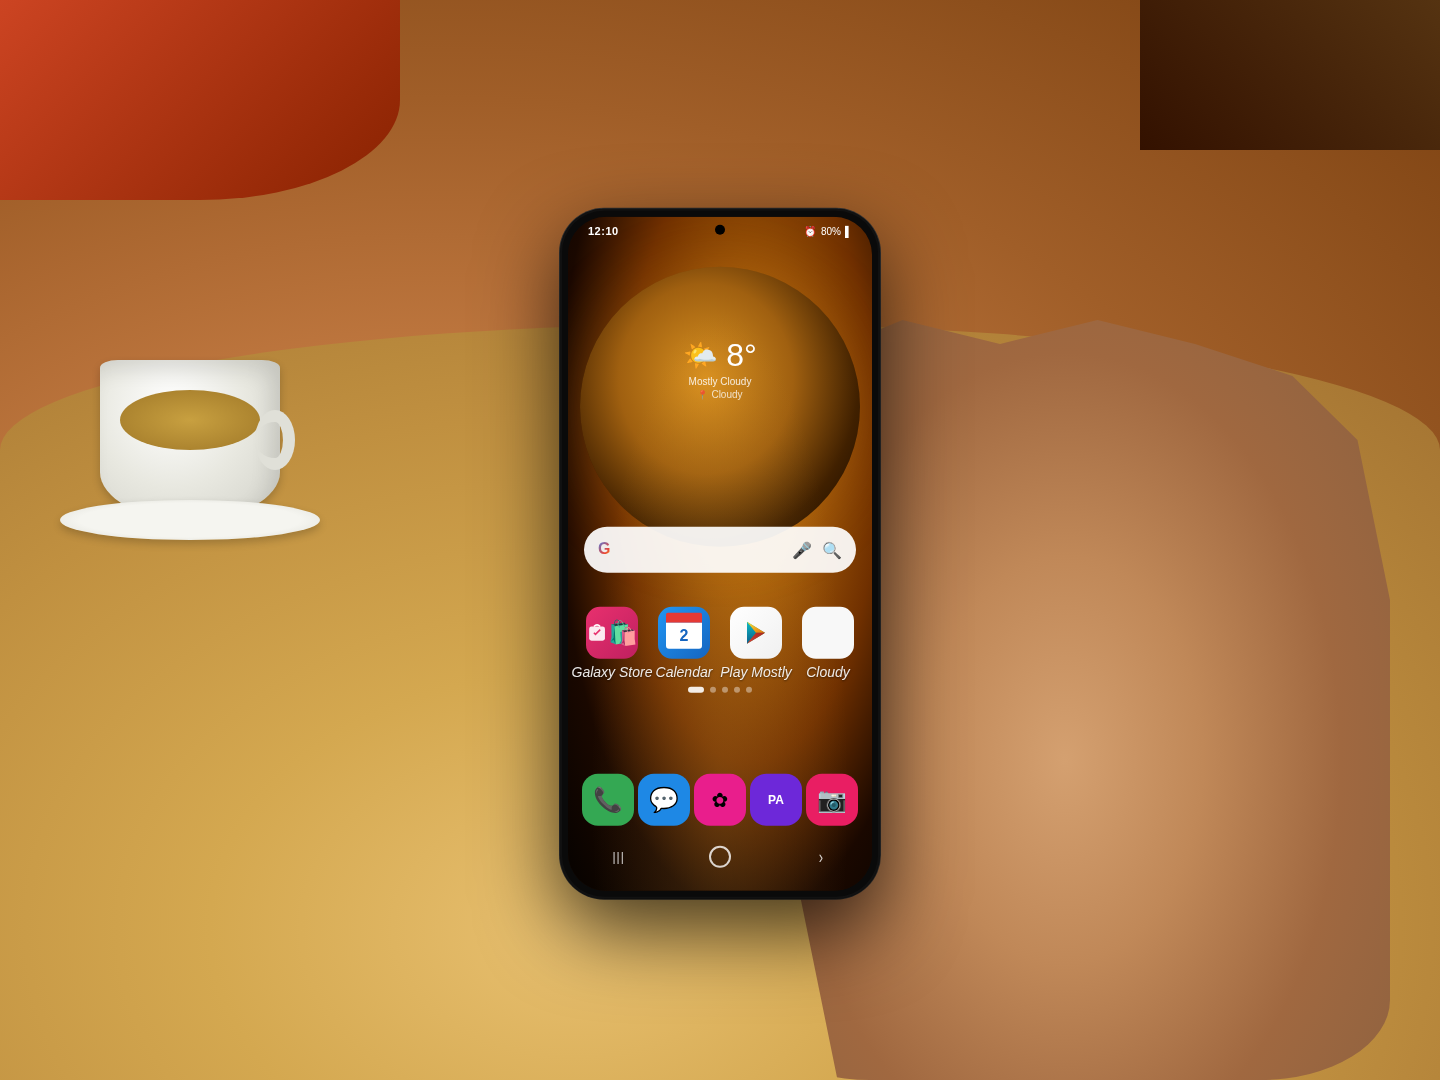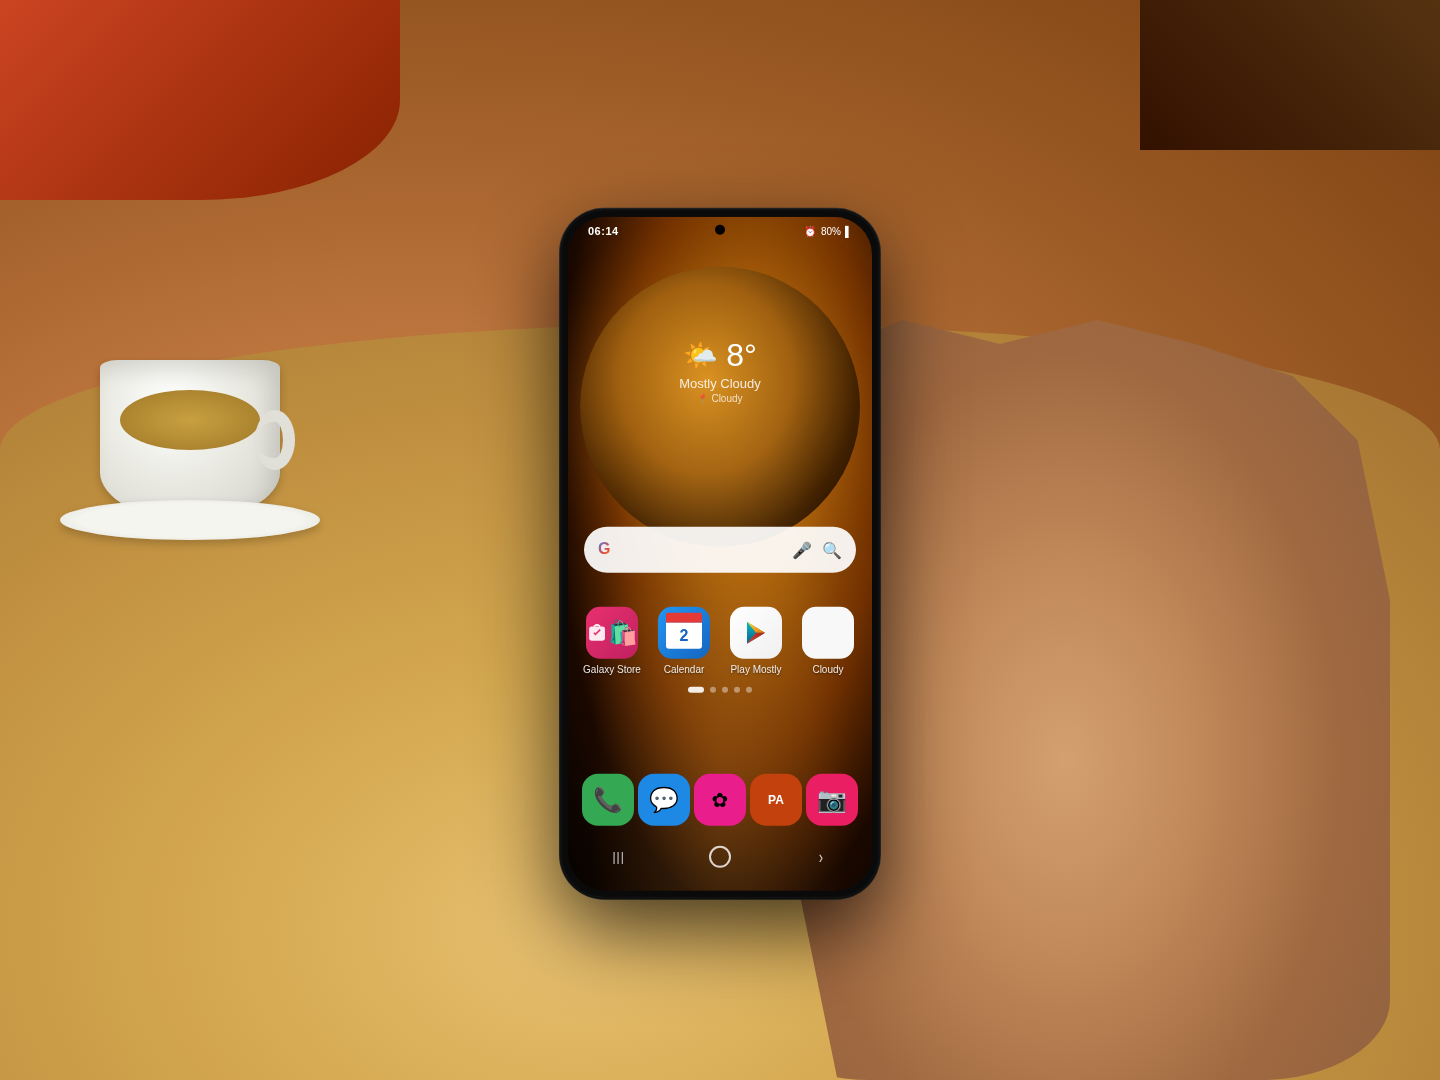--- a/index.html
+++ b/index.html
@@ -208,21 +208,21 @@
     .weather-icon {
       font-size: 28px;
     }
     .weather-temp {
       color: #ffffff;
       font-size: 32px;
       font-weight: 300;
     }
     .weather-desc {
       color: rgba(255,255,255,0.85);
-      font-size: 13px;
+      font-size: 10px;
       margin-top: 2px;
     }
     .weather-location {
       color: rgba(255,255,255,0.75);
       font-size: 10px;
       margin-top: 2px;
     }
     .weather-location::before {
       content: '📍';
       font-size: 9px;
@@ -289,24 +289,25 @@
       border-radius: 14px;
       display: flex;
       align-items: center;
       justify-content: center;
       font-size: 22px;
       position: relative;
       overflow: hidden;
     }
     .app-label {
       color: rgba(255,255,255,0.9);
-      font-size: 10px;
+      font-size: 14px;
       text-align: center;
       text-shadow: 0 1px 2px rgba(0,0,0,0.5);
       white-space: nowrap;
+      font-style: italic;
     }
 
     
     .icon-galaxy-store {
       background: linear-gradient(135deg, #e8306e 0%, #c02060 100%);
     }
     .icon-galaxy-store::after {
       content: '🛍️';
       font-size: 24px;
     }
@@ -487,21 +488,21 @@
       <div class="phone-screen">
 
         <div class="wallpaper">
           <div class="wallpaper-circle"></div>
           <div class="wallpaper-grain"></div>
         </div>
 
         <div class="camera-hole"></div>
 
         <div class="status-bar">
-          <span class="status-time">06:14</span>
+          <span class="status-time">12:10</span>
           <div class="status-icons">
             <span>⏰</span>
             <span>80%</span>
             <span>▌</span>
           </div>
         </div>
 
         <div class="weather-widget">
           <div class="weather-row">
             <span class="weather-icon">🌤️</span>
@@ -600,21 +601,21 @@
           </div>
 
           <div class="dock-icon" style="background: #1e88e5;">
             <span>💬</span>
           </div>
 
           <div class="dock-icon" style="background: #e91e8c;">
             <span style="font-size:20px;">✿</span>
           </div>
 
-          <div class="dock-icon" style="background: #c2410c;">
+          <div class="dock-icon" style="background: #6d28d9;">
             <span style="font-size:12px; font-weight:700; color:white;">PA</span>
           </div>
 
           <div class="dock-icon" style="background: #e91e63;">
             <span>📷</span>
           </div>
         </div>
 
         <div class="nav-bar">
           <div class="nav-btn">

